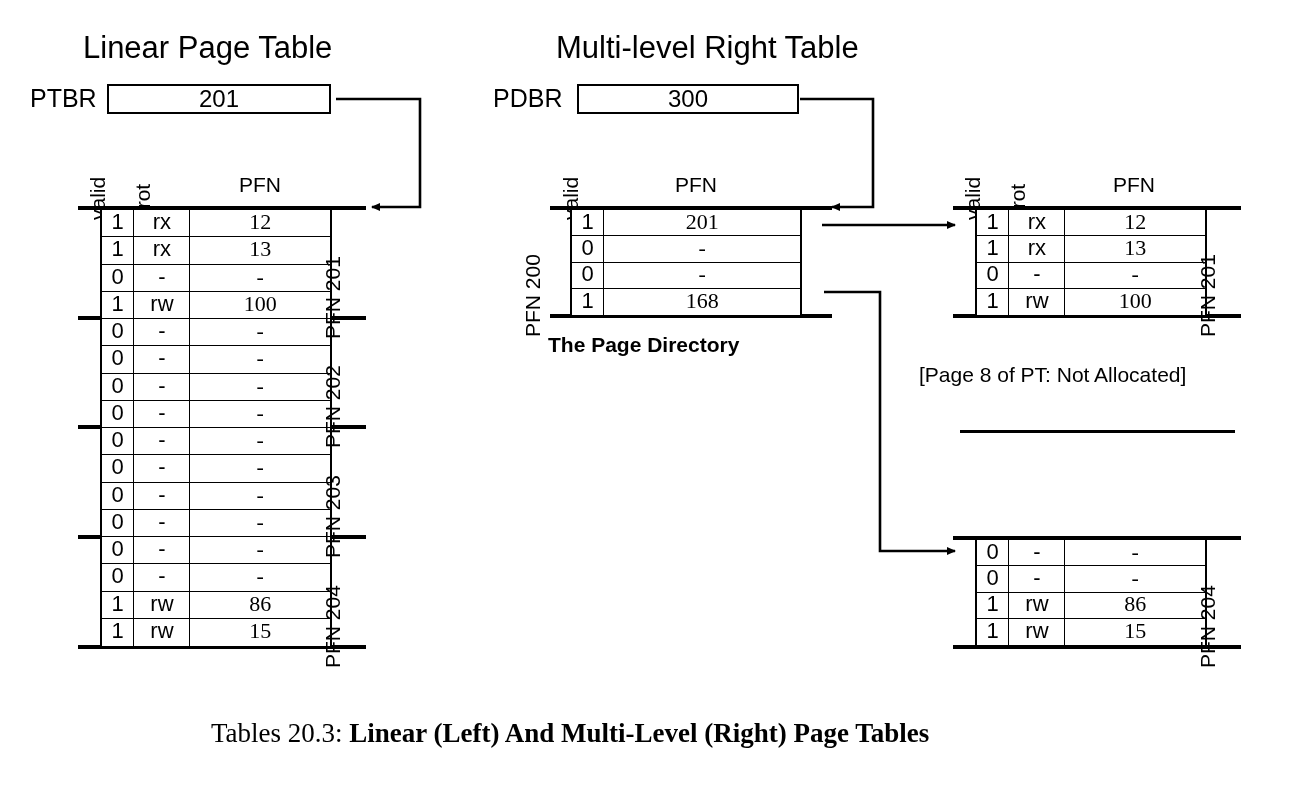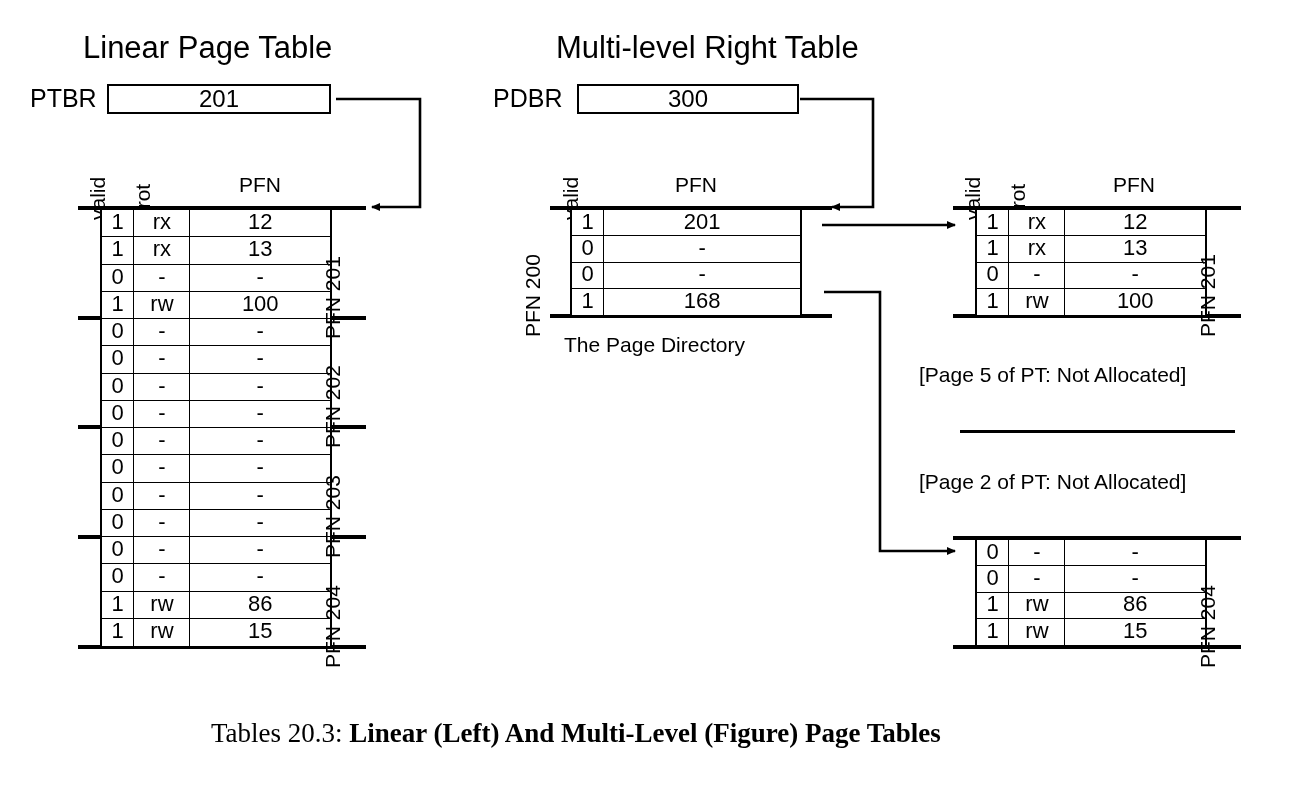--- a/index.html
+++ b/index.html
@@ -81,21 +81,21 @@
   .cell {
     box-sizing: border-box;
     display: flex;
     align-items: center;
     justify-content: center;
     font-size: 22px;
     border-right: 1.5px solid #000;
     line-height: 1;
     padding-bottom: 2px;
   }
-  .cell:last-child { border-right: none; }
+  .cell:last-child { border-right: none; font-family: Liberation Serif, serif; }
 
   .thickrule {
     position: absolute;
     background: #000;
     height: 4px;
   }
   .thinline {
     position: absolute;
     background: #000;
     height: 3px;
@@ -259,21 +259,21 @@
         <div class="cell" style="width: 199px;">-</div>
       </div>
       <div class="ptrow" style="height: 26.25px;">
         <div class="cell" style="width: 33px;">1</div>
         <div class="cell" style="width: 199px;">168</div>
       </div>
     </div>
 
   <div class="abs sidelabel" style="left:545px; top:313px;">PFN 200</div>
 
-  <div class="abs note" style="left:564px; top:333px;">The Page Directory</div>
+  <div class="abs note" style="left:548px; top:333px;font-weight:bold;">The Page Directory</div>
 
   <div class="abs colhead rot" style="left:985px; top:196px;">valid</div>
   <div class="abs colhead rot" style="left:1030px; top:196px;">prot</div>
   <div class="abs colhead" style="left:1113px; top:173px;">PFN</div>
 
   <div class="abs thickrule" style="left:953px; top:206px; width:288px;"></div>
   <div class="abs thickrule" style="left:953px; top:314px; width:288px;"></div>
 
   <div class="pt" id="pt201-table" style="left:975px; top:210px; width:232px; height:105px;">
       <div class="ptrow" style="height: 26.25px;">
@@ -293,23 +293,22 @@
       </div>
       <div class="ptrow" style="height: 26.25px;">
         <div class="cell" style="width: 33px;">1</div>
         <div class="cell" style="width: 57px;">rw</div>
         <div class="cell" style="width: 142px;">100</div>
       </div>
     </div>
 
   <div class="abs sidelabel" style="left:1220px; top:313px;">PFN 201</div>
 
-  <div class="abs note" style="left:919px; top:363px;">[Page 5 of PT: Not Allocated]</div>
+  <div class="abs note" style="left:919px; top:363px;">[Page 8 of PT: Not Allocated]</div>
   <div class="abs thinline" style="left:960px; top:430px; width:275px;"></div>
-  <div class="abs note" style="left:919px; top:470px;">[Page 2 of PT: Not Allocated]</div>
 
   <div class="abs thickrule" style="left:953px; top:536px; width:288px;"></div>
   <div class="abs thickrule" style="left:953px; top:645px; width:288px;"></div>
 
   <div class="pt" id="pt204-table" style="left:975px; top:540px; width:232px; height:105px;">
       <div class="ptrow" style="height: 26.25px;">
         <div class="cell" style="width: 33px;">0</div>
         <div class="cell" style="width: 57px;">-</div>
         <div class="cell" style="width: 142px;">-</div>
       </div>
@@ -327,16 +326,16 @@
         <div class="cell" style="width: 33px;">1</div>
         <div class="cell" style="width: 57px;">rw</div>
         <div class="cell" style="width: 142px;">15</div>
       </div>
     </div>
 
   <div class="abs sidelabel" style="left:1220px; top:644px;">PFN 204</div>
 
   <div class="abs caption" style="left:211px; top:718px;">
     <span>Tables 20.3:</span>
-    <b>Linear (Left) And Multi-Level (Figure) Page Tables</b>
+    <b>Linear (Left) And Multi-Level (Right) Page Tables</b>
   </div>
 
 </div>
 
 </body></html>

